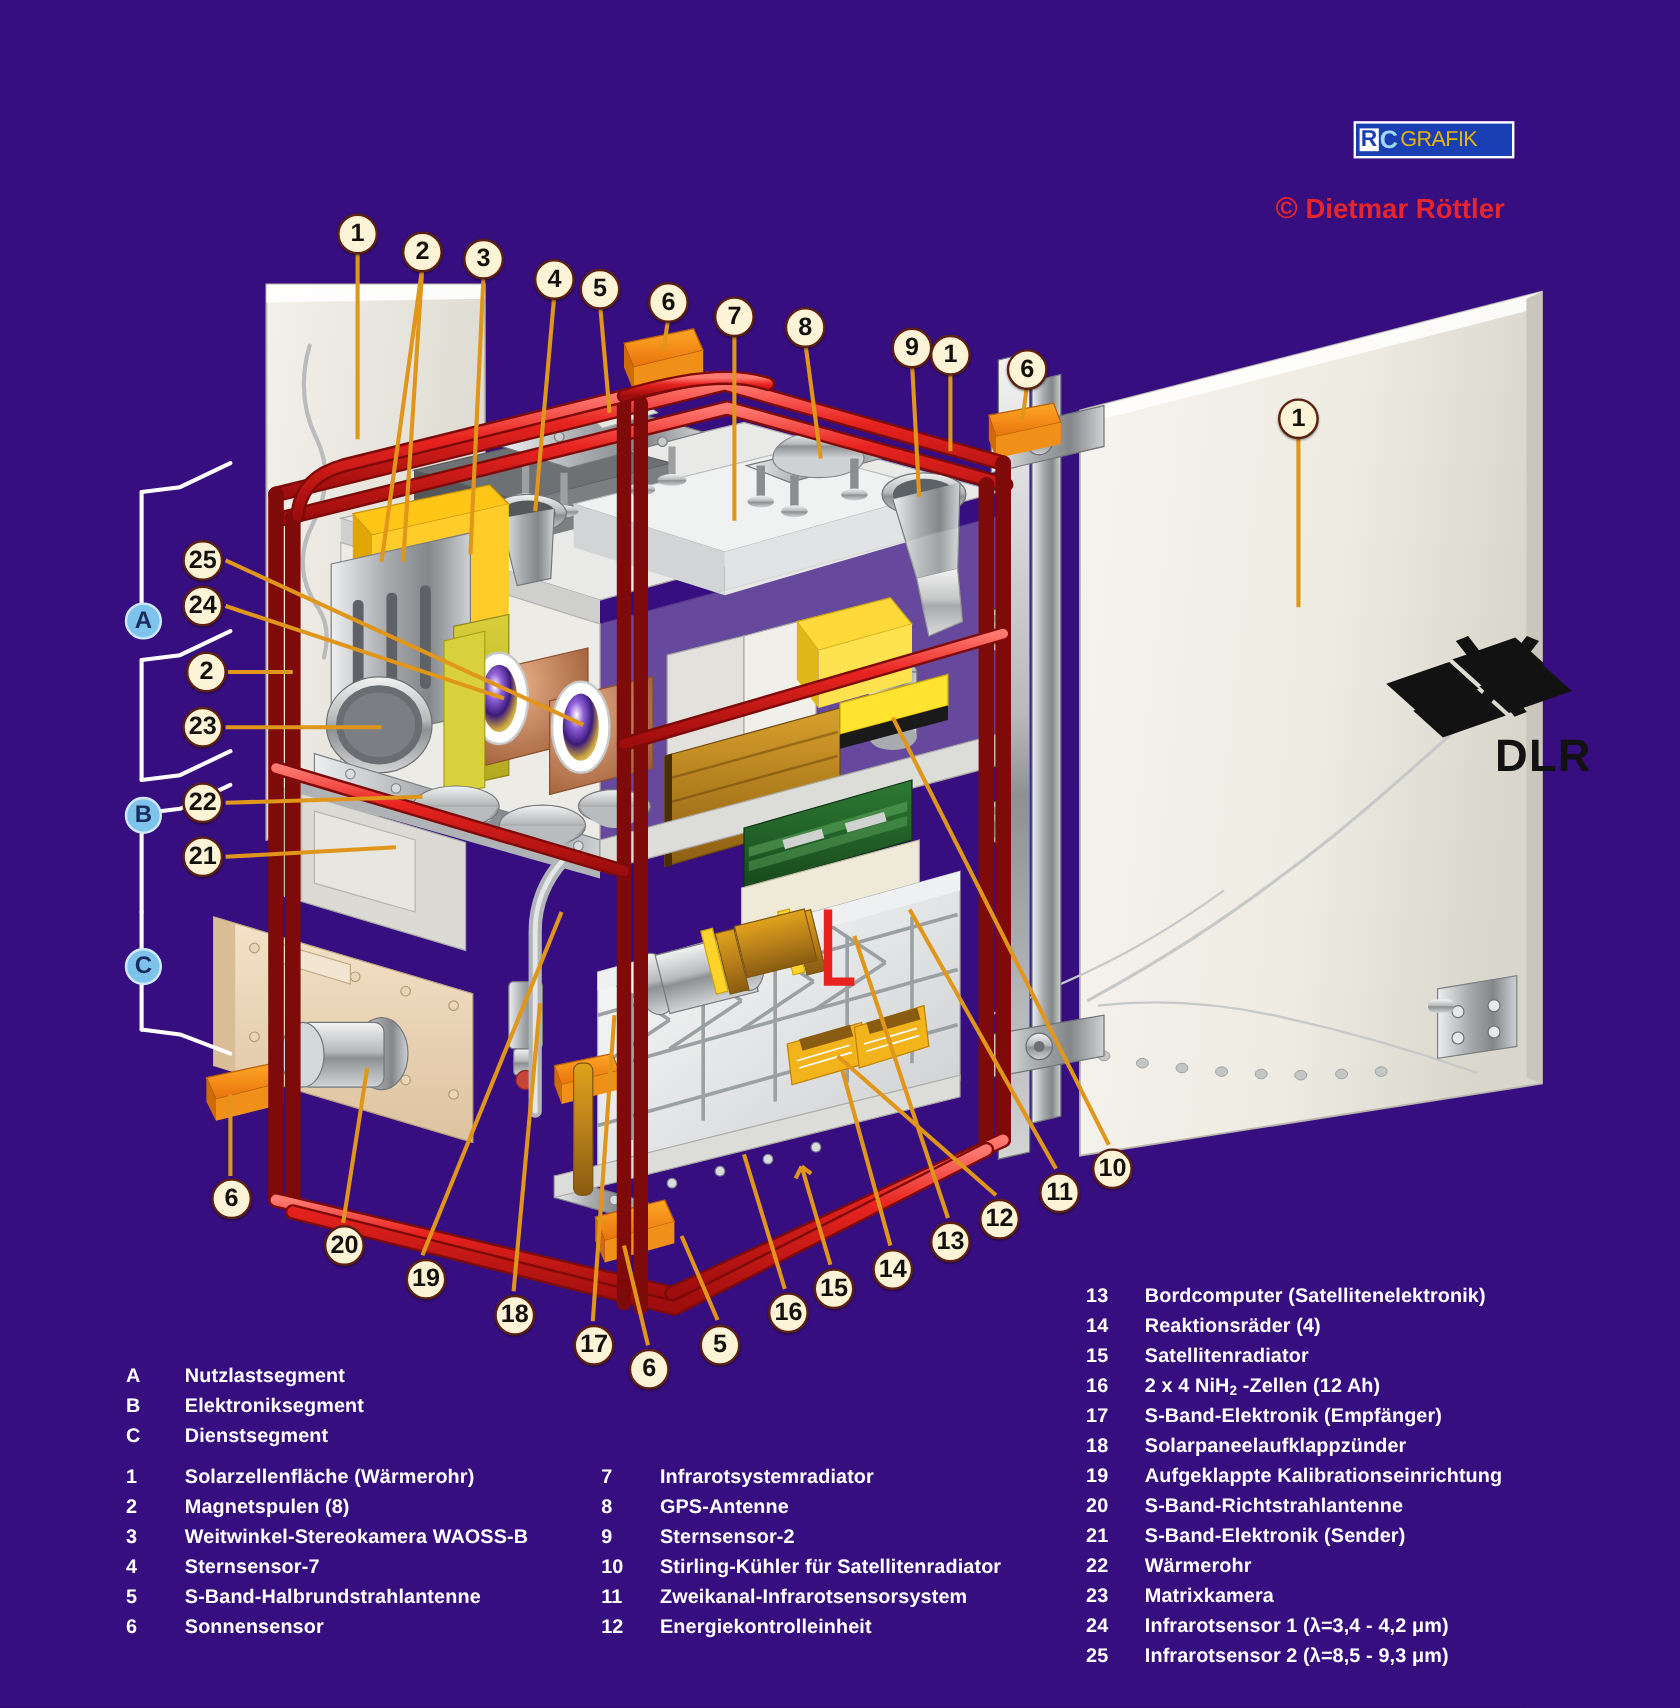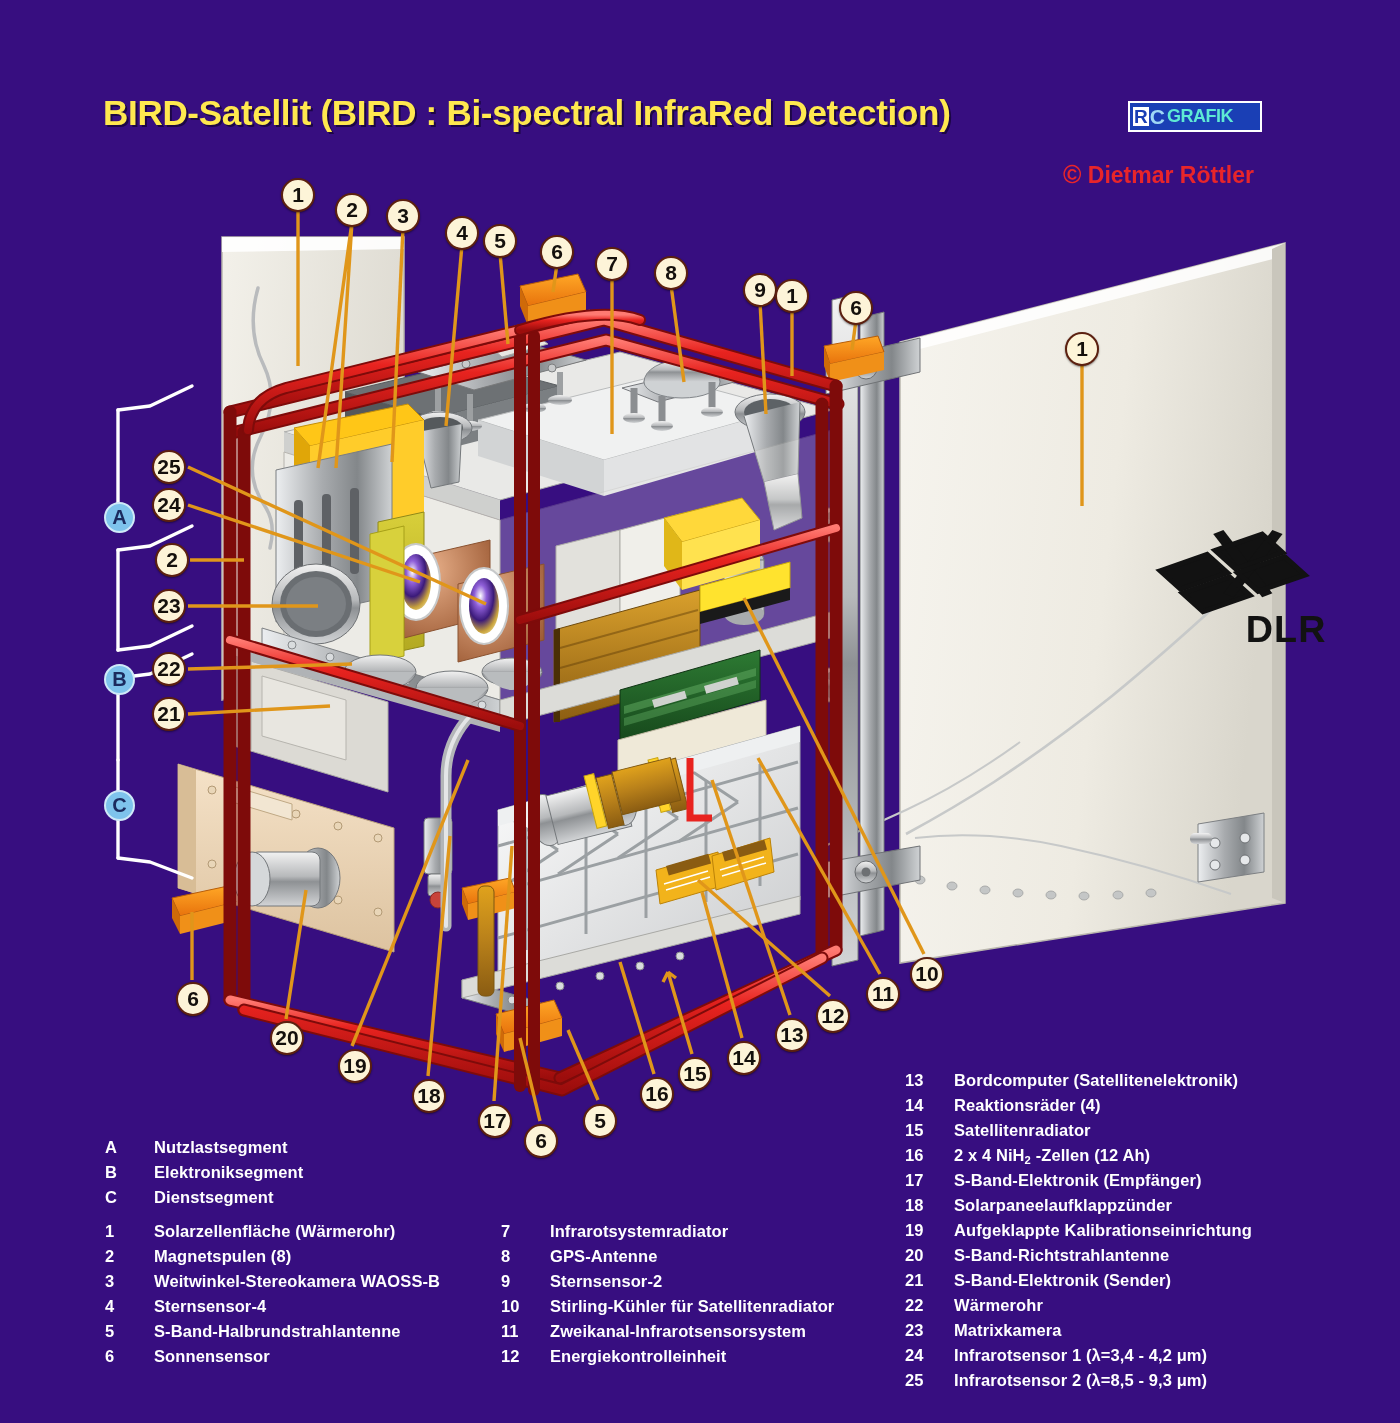--- a/index.html
+++ b/index.html
@@ -15,21 +15,21 @@
 
   
   #logo{position:absolute;left:1128px;top:101px;width:134px;height:31px;
         background:#ffffff;box-sizing:border-box;padding:2px;}
   #logo .inner{width:100%;height:100%;background:#1a3fb5;display:flex;
         align-items:center;box-sizing:border-box;padding:0 3px;}
   #logo .rc{display:flex;align-items:center;gap:1px;margin-right:2px;}
   #logo .rbox{background:#fff;color:#1a3fb5;font-weight:bold;font-size:19px;
         line-height:19px;padding:0 1px;font-family:"Liberation Sans",sans-serif;}
   #logo .cbox{color:#9fd8f5;font-weight:bold;font-size:21px;line-height:20px;}
-  #logo .gr{color:#5eead4;font-weight:bold;font-size:18px;letter-spacing:-.5px;}
+  #logo .gr{color:#eab308;font-weight:normal;font-size:18px;letter-spacing:-.5px;}
 
   #copyright{position:absolute;left:1063px;top:160px;font-size:23px;font-weight:bold;
         color:#e8252a;white-space:nowrap;}
   #copyright .csym{font-size:25px;}
 
   
   .seg-dot{position:absolute;width:31px;height:31px;border-radius:50%;
         background:#7ec3ec;border:2px solid #cfe9f8;box-sizing:border-box;
         color:#1b2b5e;font-weight:bold;font-size:20px;display:flex;
         align-items:center;justify-content:center;}
@@ -575,21 +575,20 @@
       <path d="M26,300 L58,296 L100,276"></path>
       <path d="M26,480 L26,382"></path>
       <path d="M26,480 L58,484 L100,500"></path>
     </g>
   </svg>
 
   <div class="seg-dot" style="left:104px;top:502px;">A</div>
   <div class="seg-dot" style="left:104px;top:664px;">B</div>
   <div class="seg-dot" style="left:104px;top:790px;">C</div>
 
-  <div id="title">BIRD-Satellit (BIRD : Bi-spectral InfraRed Detection)</div>
 
   <div id="logo">
     <div class="inner">
       <span class="rc">
         <span class="rbox">R</span>
         <span class="cbox">C</span>
       </span>
       <span class="gr">GRAFIK</span>
     </div>
   </div>
@@ -657,21 +656,21 @@
       <div class="legrow">
         <span class="k">2</span>
         <span class="v">Magnetspulen (8)</span>
       </div>
       <div class="legrow">
         <span class="k">3</span>
         <span class="v">Weitwinkel-Stereokamera WAOSS-B</span>
       </div>
       <div class="legrow">
         <span class="k">4</span>
-        <span class="v">Sternsensor-4</span>
+        <span class="v">Sternsensor-7</span>
       </div>
       <div class="legrow">
         <span class="k">5</span>
         <span class="v">S-Band-Halbrundstrahlantenne</span>
       </div>
       <div class="legrow">
         <span class="k">6</span>
         <span class="v">Sonnensensor</span>
       </div>
     </div>

